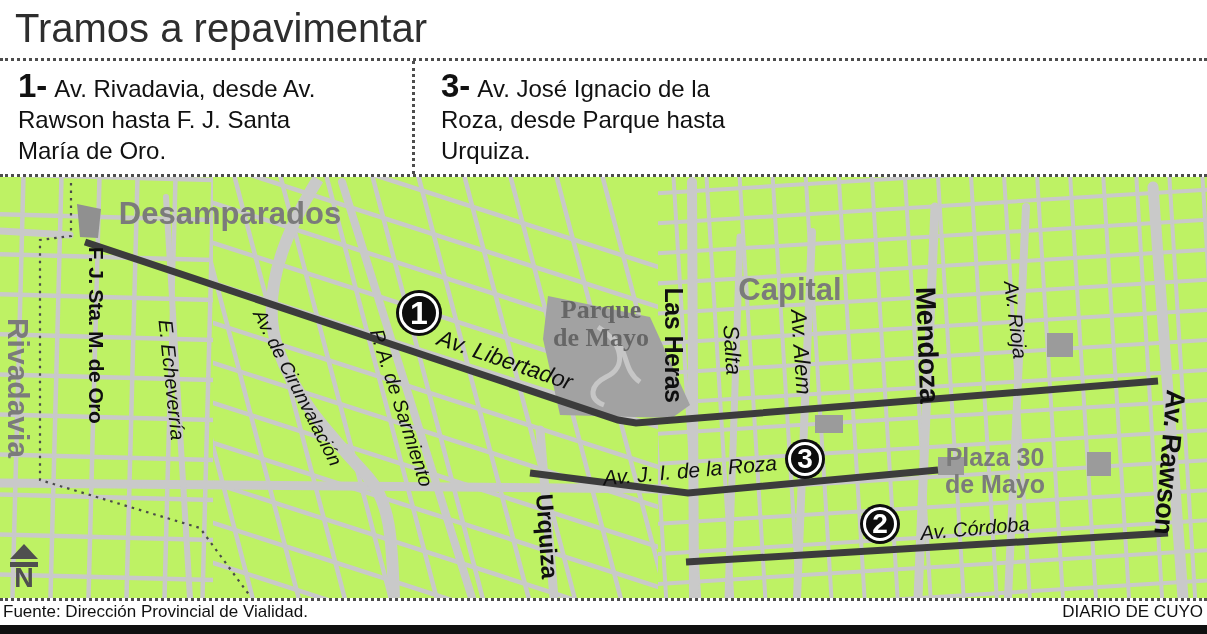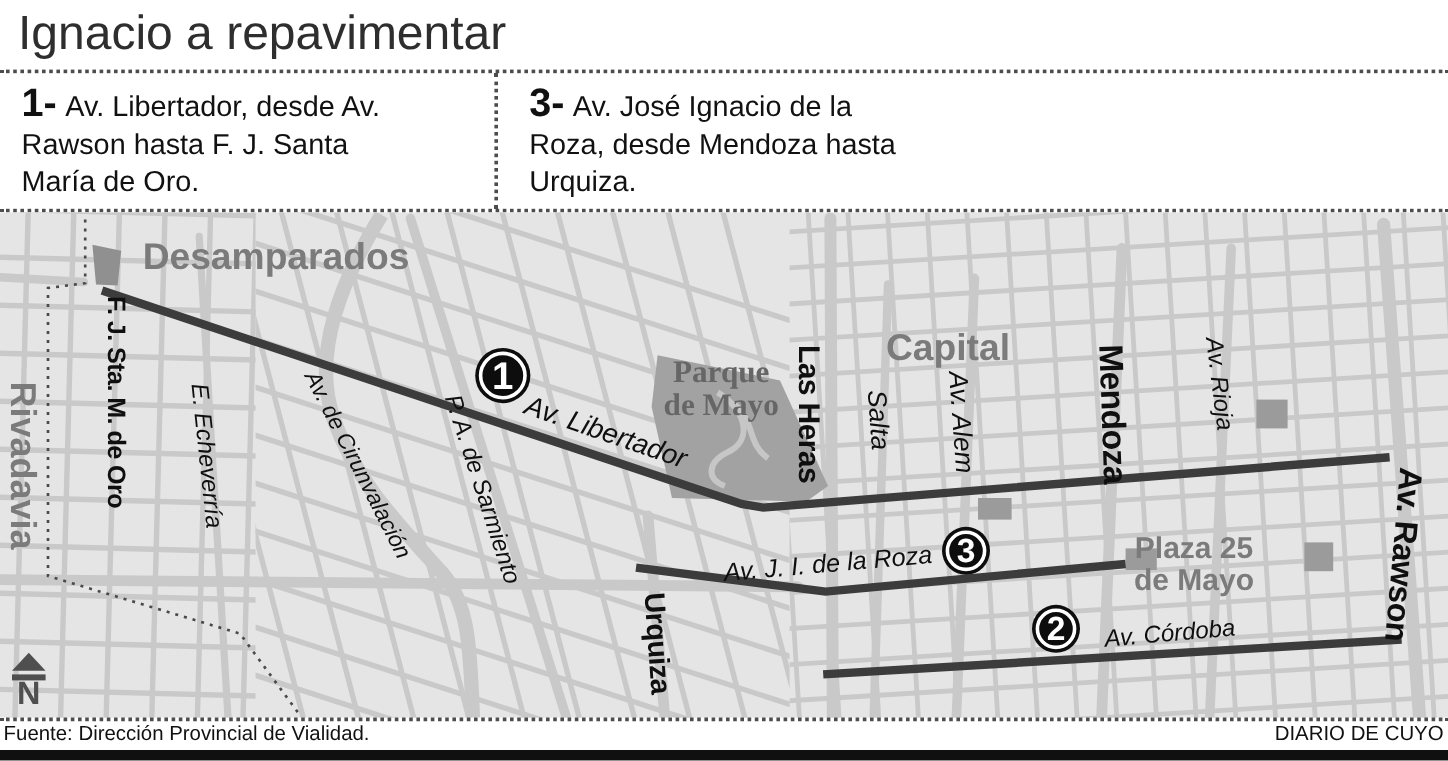--- a/index.html
+++ b/index.html
@@ -15,21 +15,21 @@
   #rule-map{top:598px;}
   
   .legend{position:absolute;top:61px;left:0;width:1207px;height:113px;display:flex;}
   .lcol{padding-top:9px;color:#111;}
   .lcol1{width:412px;padding-left:18px;}
   .lcol2{width:413px;padding-left:24px;border-left:3px dotted #4d4d4d;}
   .lcol3{width:382px;padding-left:26px;border-left:3px dotted #4d4d4d;}
   .lnum{font-size:33px;font-weight:bold;line-height:31px;margin-right:7px;}
   .ltext{font-size:24px;line-height:31px;white-space:pre-line;}
   
-  #map{position:absolute;top:177px;left:0;width:1207px;height:421px;background:#e5e5e5;}
+  #map{position:absolute;top:177px;left:0;width:1207px;height:421px;background:#bef264;}
   #map-svg{position:absolute;left:0;top:0;}
   .lbl{position:absolute;white-space:pre;line-height:1.08;text-align:center;}
   .k-area{color:#7b7b7b;font-weight:bold;}
   .k-avenue{color:#0f0f0f;font-weight:bold;letter-spacing:-0.5px;}
   .k-road{color:#0f0f0f;font-style:italic;}
   .badge{position:absolute;border-radius:50%;background:#0d0d0d;}
   .badge .ring{position:absolute;inset:3px;border:3px solid #fff;border-radius:50%;}
   .badge .bn{position:absolute;inset:0;display:flex;align-items:center;justify-content:center;
              color:#fff;font-weight:bold;}
   
@@ -41,32 +41,32 @@
   
   footer{position:absolute;top:601px;left:0;width:1207px;display:flex;
          justify-content:space-between;padding:1px 4px 0 3px;font-size:17px;color:#111;}
   .bottom-bar{position:absolute;top:625px;left:0;width:1207px;height:9px;background:#101010;}
 </style>
 </head>
 <body>
 
 <div class="wrap">
 
-  <h1 class="title">Ignacio a repavimentar</h1>
+  <h1 class="title">Tramos a repavimentar</h1>
   <div class="rule" id="rule-top"></div>
 
   <section class="legend">
     <div class="lcol lcol1">
-      <span class="lnum">1-</span><span class="ltext">Av. Libertador, desde Av.
+      <span class="lnum">1-</span><span class="ltext">Av. Rivadavia, desde Av.
 Rawson hasta F. J. Santa
 María de Oro.</span>
     </div>
     <div class="lcol lcol3">
       <span class="lnum">3-</span><span class="ltext">Av. José Ignacio de la
-Roza, desde Mendoza hasta
+Roza, desde Parque hasta
 Urquiza.</span>
     </div>
   </section>
   <div class="rule" id="rule-legend"></div>
 
   <div id="map">
     <svg id="map-svg" width="1207" height="421" viewBox="0 0 1207 421">
         <defs>
           <clipPath id="cA">
             <rect x="0" y="0" width="213" height="421"></rect>
@@ -191,21 +191,21 @@
         <polyline points="85,65 618,243 636,246 1158,204" fill="none" stroke="#3c3c3c" stroke-width="7"></polyline>
         <polyline points="530,296 688,316 938,293" fill="none" stroke="#3c3c3c" stroke-width="7"></polyline>
         <polyline points="686,385 1168,356" fill="none" stroke="#3c3c3c" stroke-width="7"></polyline>
       </svg>
     <div id="labels">
         <div class="lbl k-area" style="left: 230px; top: 37px; font-size: 31px; transform: translate(-50%, -50%) rotate(0deg);">Desamparados</div>
         <div class="lbl k-area" style="left: 790px; top: 69px; font-size: 31px; transform: translate(-50%, -50%) rotate(0deg); margin-top: 44px;">Capital</div>
         <div class="lbl k-area" style="left: 18px; top: 211px; font-size: 30px; transform: translate(-50%, -50%) rotate(90deg);">Rivadavia</div>
         <div class="lbl k-area" style="left: 601px; top: 147px; font-size: 26px; transform: translate(-50%, -50%) rotate(0deg); color: rgb(102, 102, 102); font-family: Liberation Serif, serif;">Parque
 de Mayo</div>
-        <div class="lbl k-area" style="left: 995px; top: 294px; font-size: 25px; transform: translate(-50%, -50%) rotate(0deg);">Plaza 25
+        <div class="lbl k-area" style="left: 995px; top: 294px; font-size: 25px; transform: translate(-50%, -50%) rotate(0deg);">Plaza 30
 de Mayo</div>
         <div class="lbl k-avenue" style="left: 96px; top: 158px; font-size: 21px; transform: translate(-50%, -50%) rotate(90deg);">F. J. Sta. M. de Oro</div>
         <div class="lbl k-avenue" style="left: 673px; top: 168px; font-size: 25px; transform: translate(-50%, -50%) rotate(90deg);">Las Heras</div>
         <div class="lbl k-avenue" style="left: 927px; top: 168px; font-size: 28px; transform: translate(-50%, -50%) rotate(88deg);">Mendoza</div>
         <div class="lbl k-avenue" style="left: 547px; top: 359px; font-size: 24px; transform: translate(-50%, -50%) rotate(86deg);">Urquiza</div>
         <div class="lbl k-avenue" style="left: 1169px; top: 285px; font-size: 27px; transform: translate(-50%, -50%) rotate(95deg);">Av. Rawson</div>
         <div class="lbl k-road" style="left: 171px; top: 203px; font-size: 20px; transform: translate(-50%, -50%) rotate(84deg);">E. Echeverría</div>
         <div class="lbl k-road" style="left: 297px; top: 211px; font-size: 19px; transform: translate(-50%, -50%) rotate(63deg);">Av. de Cirunvalación</div>
         <div class="lbl k-road" style="left: 401px; top: 231px; font-size: 20px; transform: translate(-50%, -50%) rotate(72deg);">P. A. de Sarmiento</div>
         <div class="lbl k-road" style="left: 505px; top: 183px; font-size: 23px; transform: translate(-50%, -50%) rotate(19deg);">Av. Libertador</div>

